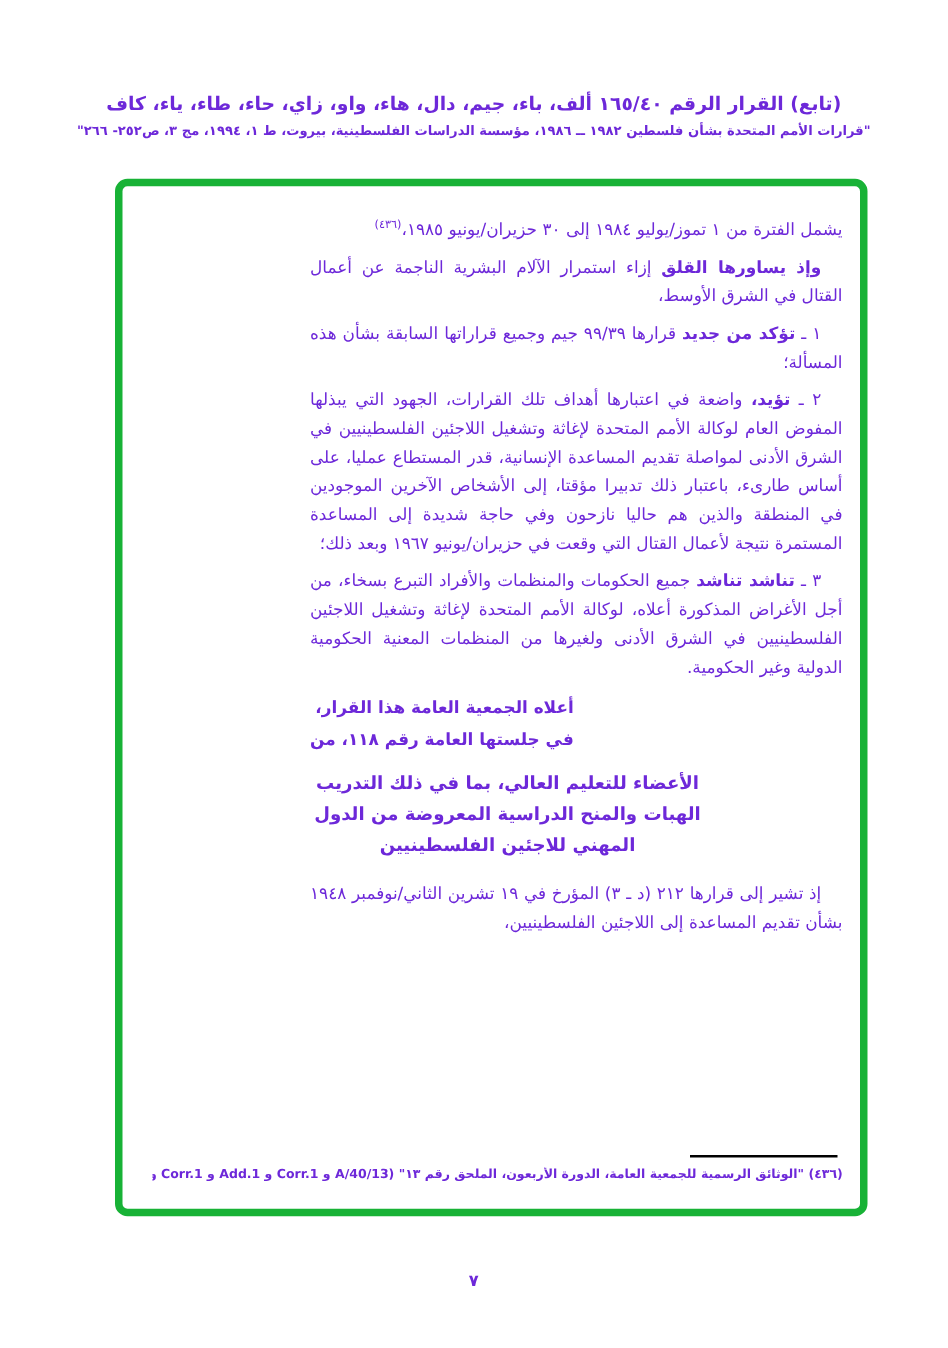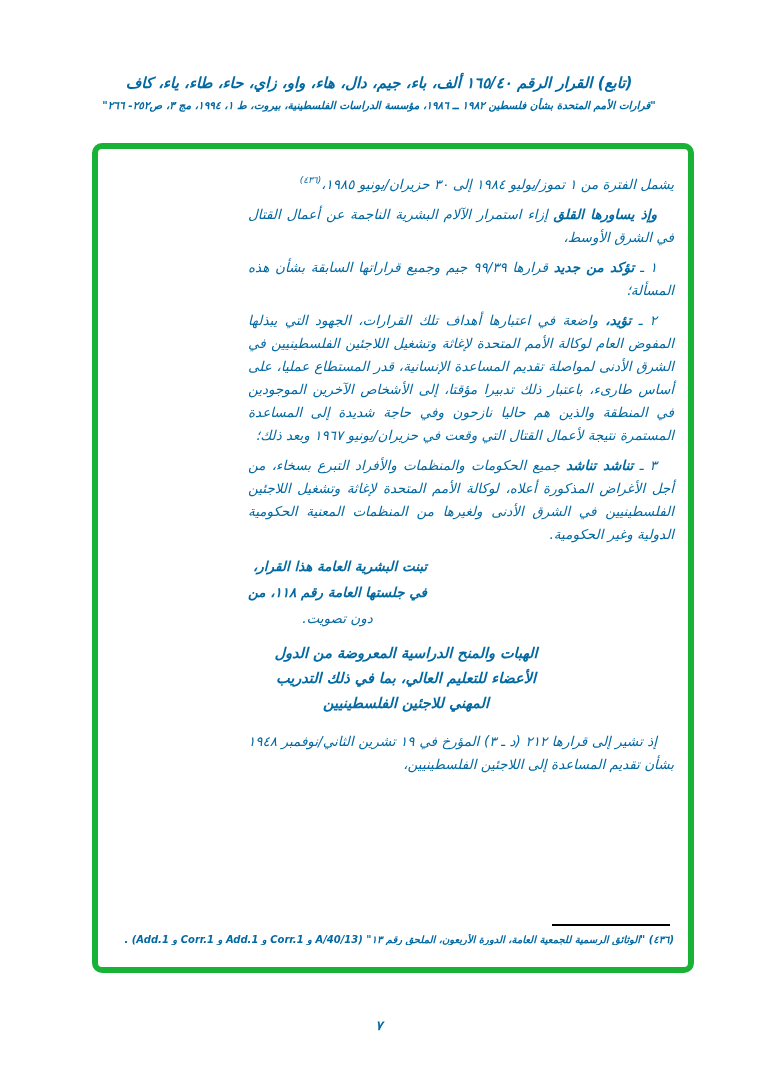--- a/index.html
+++ b/index.html
@@ -2,23 +2,22 @@
 <html lang="ar" dir="rtl"><head>
 <meta charset="utf-8">
 <style>
   html,body{margin:0;padding:0;background:#ffffff;}
   .page{
     position:relative;
     width:758px;height:1078px;
     background:#ffffff;
     overflow:hidden;
     font-family:"DejaVu Sans",sans-serif;
-    color:#0369a1;
+    color:#6d28d9;
     direction:rtl;
-    font-style:italic;
   }
   
   .hdr{padding-top:74px;text-align:center;direction:rtl;}
   .hdr-title{font-size:15px;font-weight:bold;letter-spacing:0;}
   .hdr-cite{font-size:10.5px;font-weight:bold;margin-top:7px;}
   
   .greenbox{
     position:absolute;left:92px;top:143px;
     width:602px;height:830px;
     border:6px solid #18b236;
@@ -91,29 +90,28 @@
 
         <p class="para ind"><b>وإذ يساورها القلق</b><span> إزاء استمرار الآلام البشرية الناجمة عن أعمال القتال في الشرق الأوسط،</span></p>
 
         <p class="para ind"><span>١ ـ </span><b>تؤكد من جديد</b><span> قرارها ٩٩/٣٩ جيم وجميع قراراتها السابقة بشأن هذه المسألة؛</span></p>
 
         <p class="para ind"><span>٢ ـ </span><b>تؤيد،</b><span> واضعة في اعتبارها أهداف تلك القرارات، الجهود التي يبذلها المفوض العام لوكالة الأمم المتحدة لإغاثة وتشغيل اللاجئين الفلسطينيين في الشرق الأدنى لمواصلة تقديم المساعدة الإنسانية، قدر المستطاع عمليا، على أساس طارىء، باعتبار ذلك تدبيرا مؤقتا، إلى الأشخاص الآخرين الموجودين في المنطقة والذين هم حاليا نازحون وفي حاجة شديدة إلى المساعدة المستمرة نتيجة لأعمال القتال التي وقعت في حزيران/يونيو ١٩٦٧ وبعد ذلك؛</span></p>
 
         <p class="para ind"><span>٣ ـ </span><b>تناشد تناشد</b><span> جميع الحكومات والمنظمات والأفراد التبرع بسخاء، من أجل الأغراض المذكورة أعلاه، لوكالة الأمم المتحدة لإغاثة وتشغيل اللاجئين الفلسطينيين في الشرق الأدنى ولغيرها من المنظمات المعنية الحكومية الدولية وغير الحكومية.</span></p>
 
         <div class="colophon">
-          <div class="bold">تبنت البشرية العامة هذا القرار،</div>
+          <div class="bold">أعلاه الجمعية العامة هذا القرار،</div>
           <div class="bold">في جلستها العامة رقم ١١٨، من</div>
-          <div class="center">دون تصويت.</div>
         </div>
 
 
         <div class="sec-title">
+          <div>الأعضاء للتعليم العالي، بما في ذلك التدريب</div>
           <div>الهبات والمنح الدراسية المعروضة من الدول</div>
-          <div>الأعضاء للتعليم العالي، بما في ذلك التدريب</div>
           <div>المهني للاجئين الفلسطينيين</div>
         </div>
 
 
         <p class="para ind">إذ تشير إلى قرارها ٢١٢ (د ـ ٣) المؤرخ في ١٩ تشرين الثاني/نوفمبر ١٩٤٨ بشأن تقديم المساعدة إلى اللاجئين الفلسطينيين،</p>
 
       </div>
 
       <div class="footnote-area">
         <div class="fn-rule"></div>

